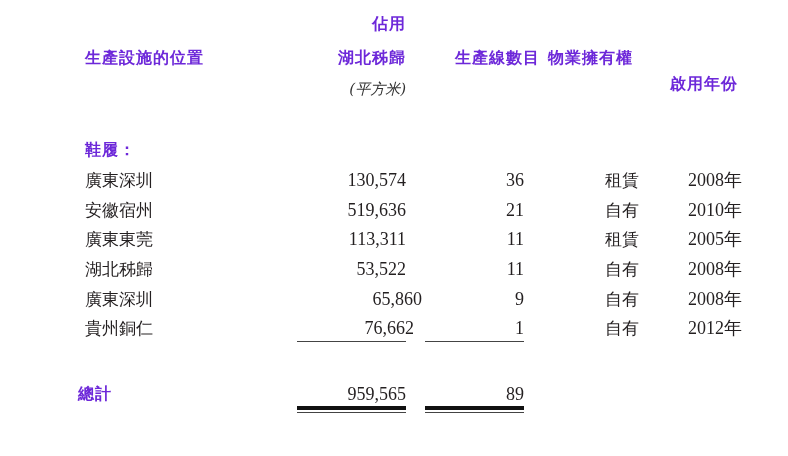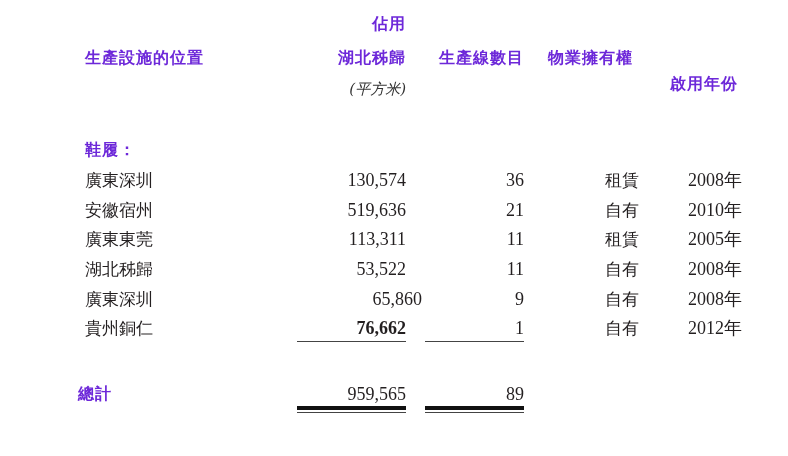--- a/index.html
+++ b/index.html
@@ -17,21 +17,21 @@
   .rule-thick { position: absolute; background: #111; height: 4px; }
 </style>
 </head>
 <body>
 
 <div>
 
   <div class="abs hdr r" style="left:300px; width:106px; top:14px;">佔用</div>
   <div class="abs hdr" style="left:85px; top:48px;">生產設施的位置</div>
   <div class="abs hdr r" style="left:290px; width:116px; top:48px;">湖北秭歸</div>
-  <div class="abs hdr r" style="left:420px; width:104px; top:48px;">生產線數目</div>
+  <div class="abs hdr r" style="left:436px; width:104px; top:48px;">生產線數目</div>
   <div class="abs hdr" style="left:548px; top:48px;">物業擁有權</div>
   <div class="abs hdr" style="left:670px; top:48px;margin-top:26px;">啟用年份</div>
   <div class="abs unit r" style="left:300px; width:106px; top:80px;">(平方米)</div>
 
   <div class="abs hdr" style="left:85px; top:140px;">鞋履：</div>
 
   <div>
     <div class="abs cell" style="left:85px; top:170px;">廣東深圳</div>
     <div class="abs cell num r" style="left:300px; width:106px; top:170px;">130,574</div>
     <div class="abs cell num r" style="left:424px; width:100px; top:170px;">36</div>
@@ -66,21 +66,21 @@
   <div>
     <div class="abs cell" style="left:85px; top:289px;">廣東深圳</div>
     <div class="abs cell num r" style="left:316px; width:106px; top:289px;">65,860</div>
     <div class="abs cell num r" style="left:424px; width:100px; top:289px;">9</div>
     <div class="abs cell" style="left:605px; top:289px;">自有</div>
     <div class="abs cell num" style="left:688px; top:289px;">2008年</div>
   </div>
 
   <div>
     <div class="abs cell" style="left:85px; top:318px;">貴州銅仁</div>
-    <div class="abs cell num r" style="left:300px; width:106px; top:318px;font-weight:bold;">76,662</div>
+    <div class="abs cell num r" style="left:308px; width:106px; top:318px;">76,662</div>
     <div class="abs cell num r" style="left:424px; width:100px; top:318px;">1</div>
     <div class="abs cell" style="left:605px; top:318px;">自有</div>
     <div class="abs cell num" style="left:688px; top:318px;">2012年</div>
   </div>
 
   <div class="rule" style="left:297px; width:109px; top:341px;"></div>
   <div class="rule" style="left:425px; width:99px; top:341px;"></div>
 
   <div>
     <div class="abs hdr" style="left:78px; top:384px;">總計</div>

